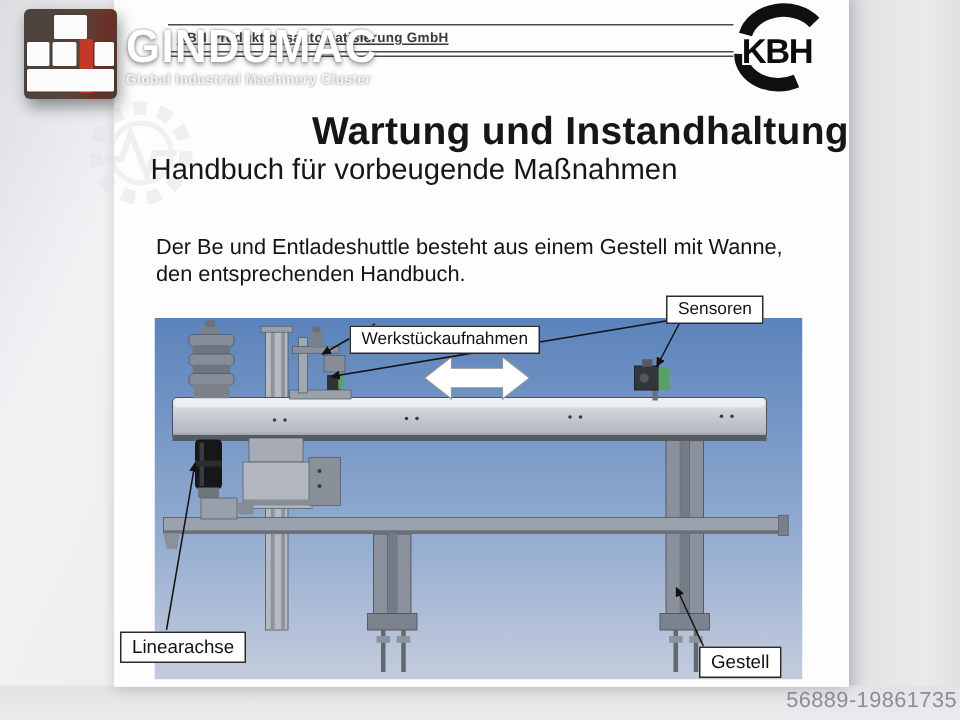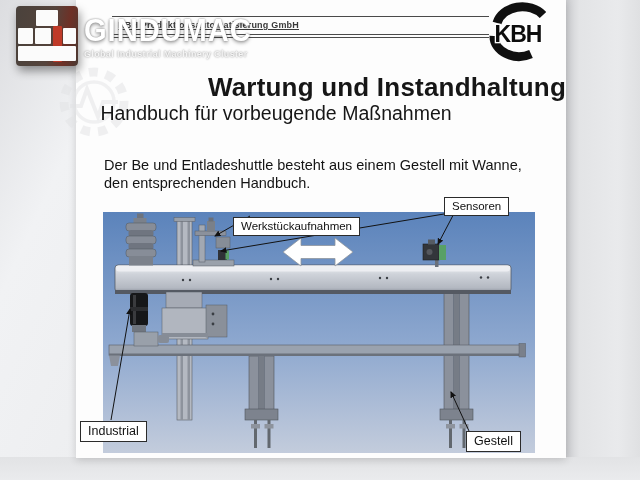--- a/index.html
+++ b/index.html
@@ -245,17 +245,18 @@
       <line x1="147" y1="4" x2="112" y2="24" marker-end="url(#ah)"></line>
       <line x1="344" y1="1.5" x2="118" y2="39" marker-end="url(#ah)"></line>
       <line x1="351" y1="1.5" x2="335" y2="32" marker-end="url(#ah)"></line>
       <line x1="8" y1="208" x2="27" y2="97" marker-end="url(#ah)"></line>
       <line x1="366" y1="219" x2="348" y2="180" marker-end="url(#ah)"></line>
     </g>
   </svg>
 
   <div class="dlabel" style="left:233px;top:217px;">Werkstückaufnahmen</div>
   <div class="dlabel" style="left:444px;top:197px;">Sensoren</div>
-  <div class="dlabel" style="left:80px;top:421px;font-size:12.5px;line-height:15px;">Industrial</div>
+  <div class="dlabel" style="left:80px;top:421px;font-size:12.5px;line-height:15px;">Linearachse</div>
   <div class="dlabel" style="left:466px;top:431px;font-size:12.5px;line-height:15px;">Gestell</div>
 
+  <div class="footer-id">56889-19861735</div>
 
 </div>
 
 </body></html>

